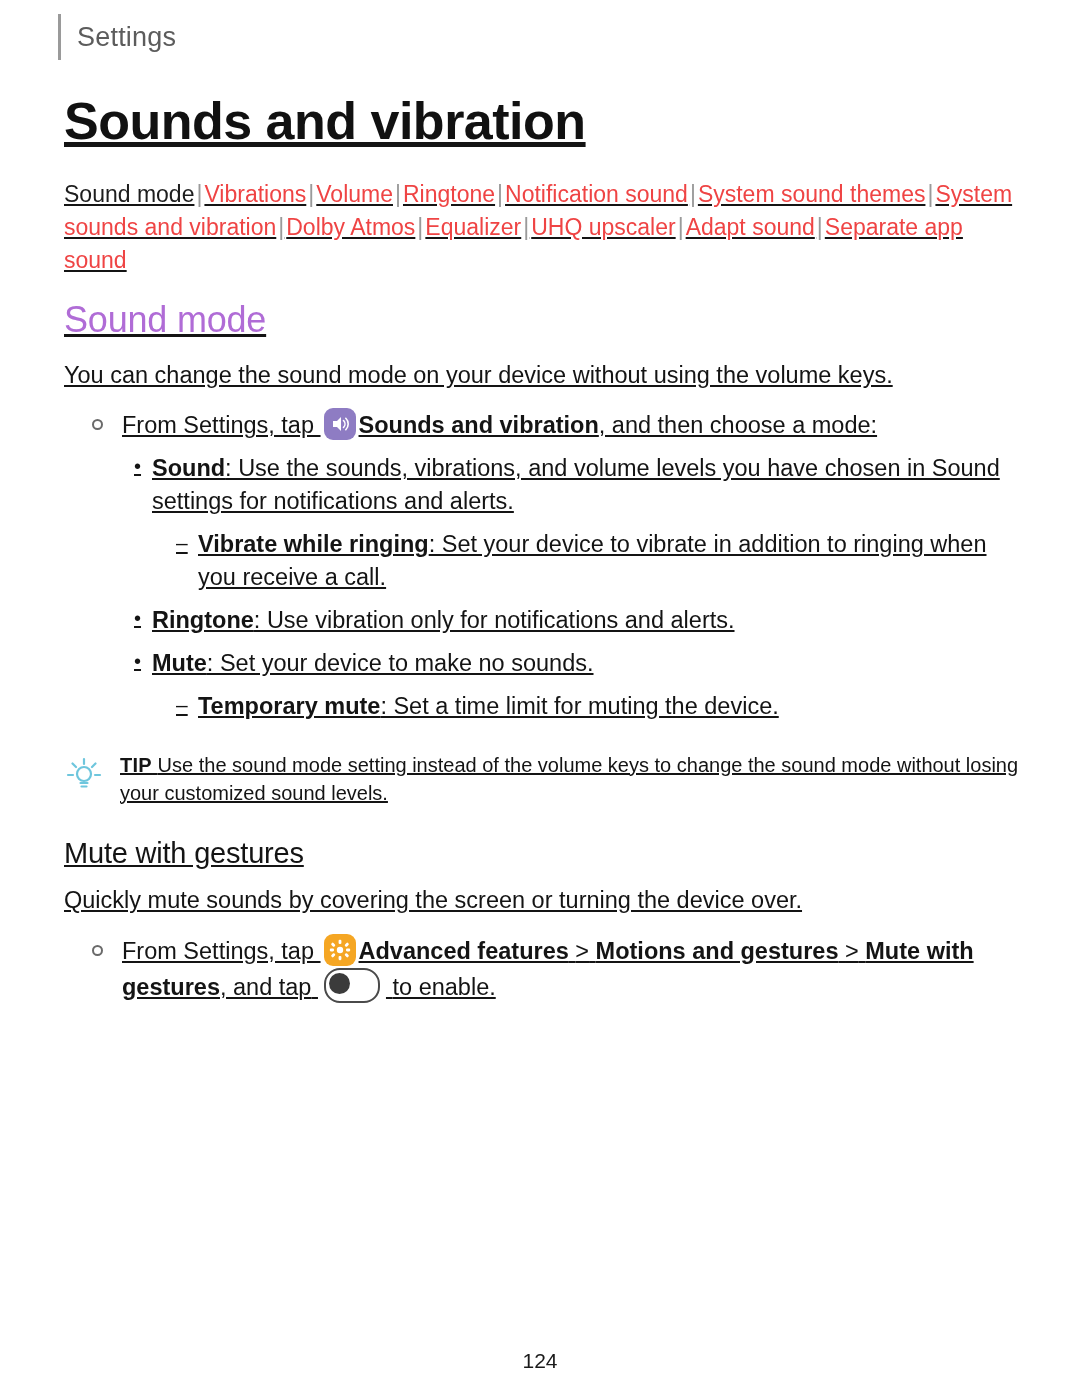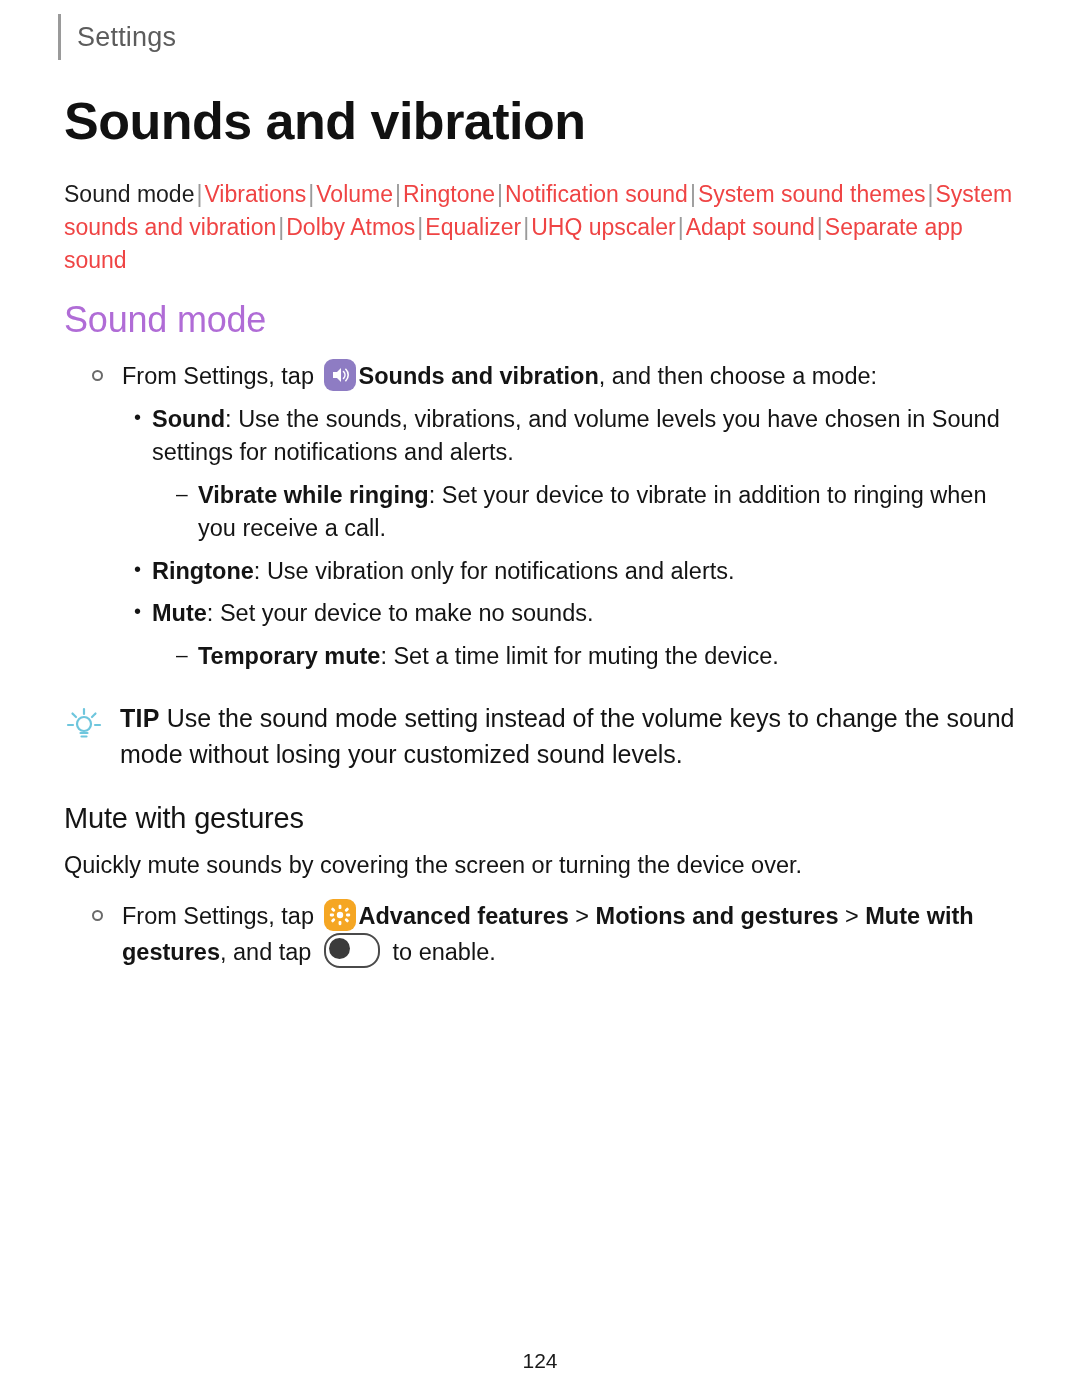--- a/index.html
+++ b/index.html
@@ -41,20 +41,21 @@
     color: #5c5c5c;
     letter-spacing: 0.2px;
   }
 
   
   .content {
     position: absolute;
     left: 64px;
     top: 92px;
     width: 956px;
+    text-decoration: underline;
   }
 
   h1.doc-title {
     font-size: 52px;
     font-weight: bold;
     letter-spacing: -0.5px;
     margin: 0 0 26px 0;
     line-height: 1.15;
     color: #111111;
   }
@@ -191,21 +192,21 @@
     margin-top: 28px;
     margin-bottom: 4px;
   }
   .tip-icon {
     flex: 0 0 auto;
     width: 56px;
     padding-top: 4px;
   }
   .tip-body {
     flex: 1 1 auto;
-    font-size: 25px;
+    font-size: 20px;
     line-height: 1.42;
   }
   .tip-label {
     font-weight: bold;
     letter-spacing: 0.3px;
   }
 
   
   .footer {
     position: absolute;
@@ -231,20 +232,21 @@
 
     <h1 class="doc-title">Sounds and vibration</h1>
 
 
     <div class="link-list">
       <a href="#" class="first">Sound mode</a><span class="sep">|</span><a href="#">Vibrations</a><span class="sep">|</span><a href="#">Volume</a><span class="sep">|</span><a href="#">Ringtone</a><span class="sep">|</span><a href="#">Notification sound</a><span class="sep">|</span><a href="#">System sound themes</a><span class="sep">|</span><a href="#">System sounds and vibration</a><span class="sep">|</span><a href="#">Dolby Atmos</a><span class="sep">|</span><a href="#">Equalizer</a><span class="sep">|</span><a href="#">UHQ upscaler</a><span class="sep">|</span><a href="#">Adapt sound</a><span class="sep">|</span><a href="#">Separate app sound</a>
     </div>
 
     <h2 class="section">Sound mode</h2>
 
+    <p class="body">You can change the sound mode on your device without using the volume keys.</p>
 
     <div class="row lvl1">
       <div class="marker"><span class="ring"></span></div>
       <div class="txt">
         <span>From Settings, tap</span>
         <span class="icon-sound">
           <svg width="22" height="22" viewBox="0 0 22 22">
             <path d="M4 8 L8 8 L12 4 L12 18 L8 14 L4 14 Z" fill="#ffffff"></path>
             <path d="M14.5 7.5 A5 5 0 0 1 14.5 14.5" stroke="#ffffff" stroke-width="1.6" fill="none" stroke-linecap="round"></path>
             <path d="M16.8 5.3 A8 8 0 0 1 16.8 16.7" stroke="#ffffff" stroke-width="1.6" fill="none" stroke-linecap="round"></path>

